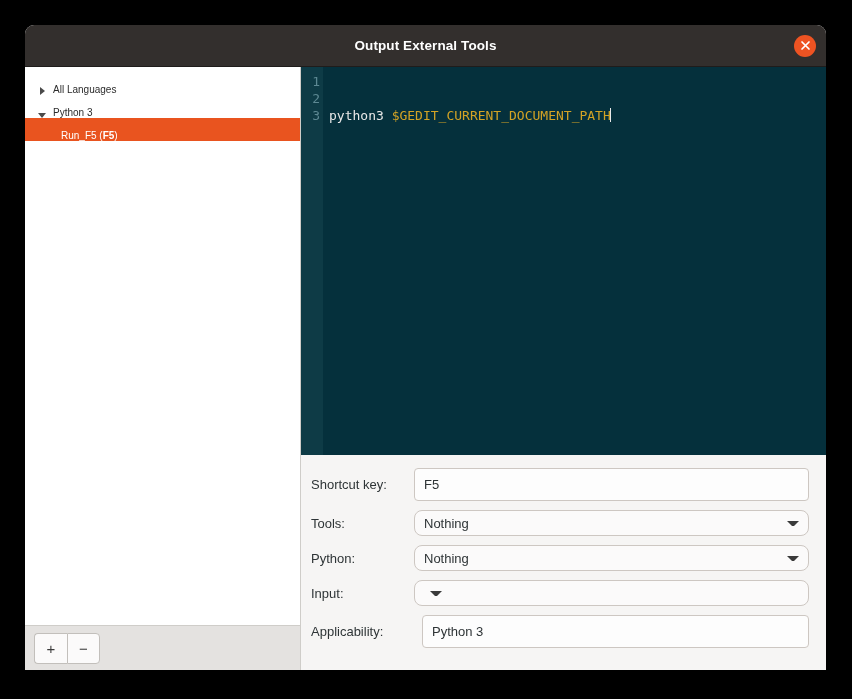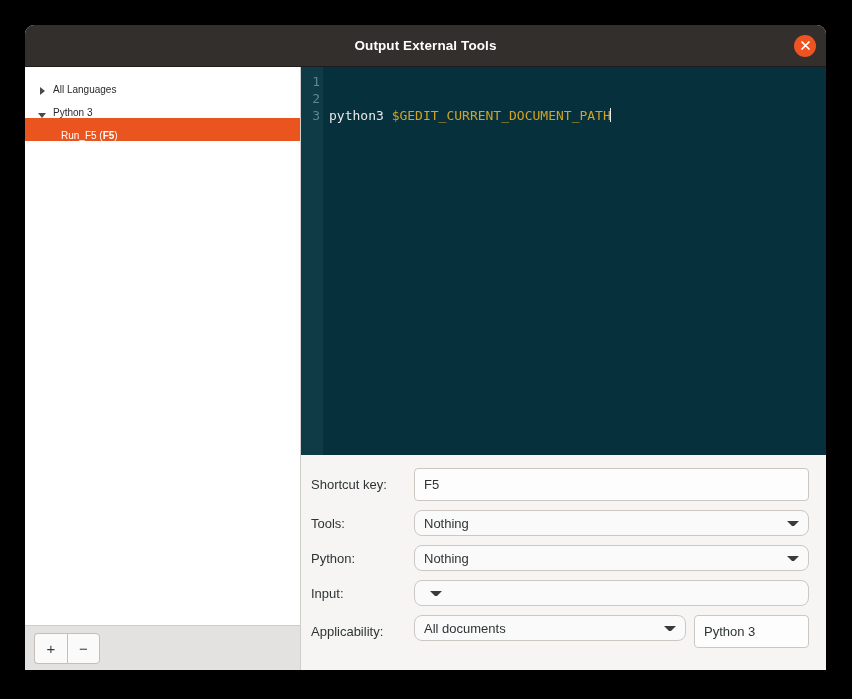--- a/index.html
+++ b/index.html
@@ -359,24 +359,20 @@
           <span class="field-wrap">
             <span class="combo">
               <span class="combo-arrow"></span>
             </span>
           </span>
         </div>
 
         <div class="form-row">
           <span class="form-label">Applicability:</span>
           <span class="field-wrap">
-            <span class="combo narrow">
-              <span class="combo-text">All documents</span>
-              <span class="combo-arrow"></span>
-            </span>
             <span class="spacer-8"></span>
             <span class="lang-field">Python 3</span>
           </span>
         </div>
 
       </div>
     </div>
   </div>
 </div>
 

